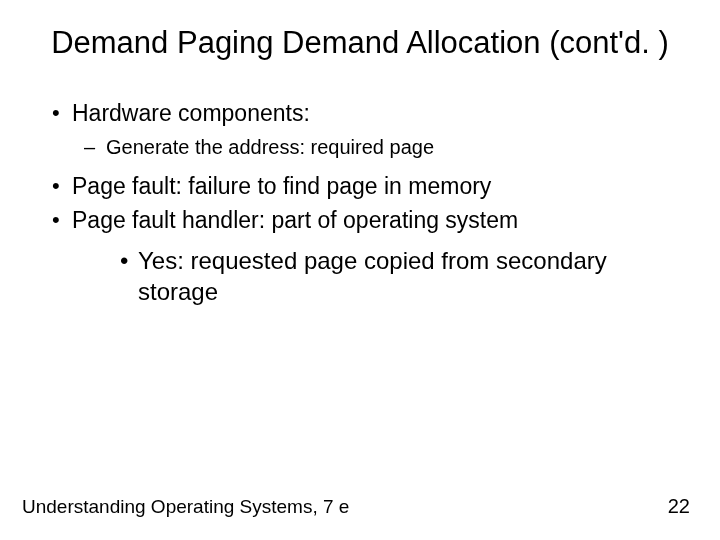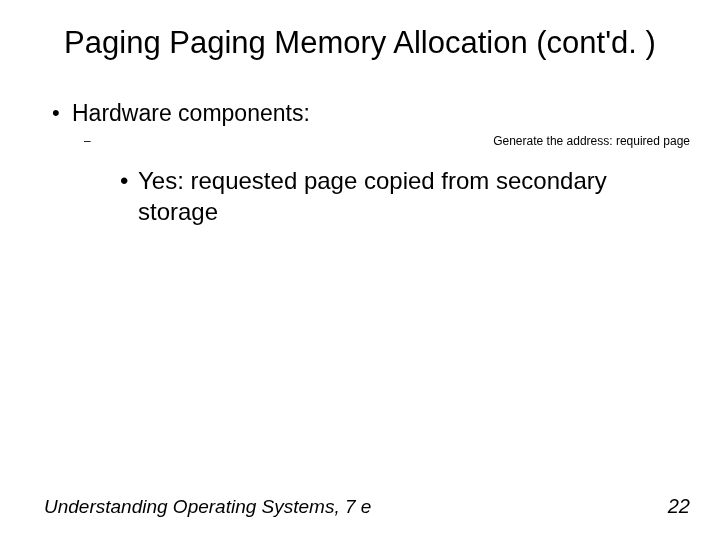--- a/index.html
+++ b/index.html
@@ -38,26 +38,25 @@
       line-height: 1.25;
     }
     .l1::before {
       content: "•";
       position: absolute;
       left: 2px;
       top: 0;
       font-size: 22px;
     }
     .l2 {
-      font-size: 12px;
+      font-size: 20px;
       margin-bottom: 2px;
       position: relative;
       padding-left: 56px;
       line-height: 1.3;
-      text-align: right;
     }
     .l2::before {
       content: "–";
       position: absolute;
       left: 34px;
       top: 0;
     }
     .l3 {
       font-size: 24px;
       margin-bottom: 1px;
@@ -69,47 +68,48 @@
       content: "•";
       position: absolute;
       left: 70px;
       top: 0;
     }
     .gap { height: 10px; }
     .gap-sm { height: 4px; }
     .footer {
       position: absolute;
       bottom: 22px;
-      left: 44px;
+      left: 22px;
       right: 30px;
       display: flex;
       justify-content: space-between;
       align-items: center;
-      font-style: italic;
     }
     .footer-left {
       font-size: 19px;
     }
     .footer-right {
       font-size: 20px;
     }
   </style>
 </head>
 <body>
 
 <div class="slide">
-  <h1 class="title">Paging Paging Memory Allocation (cont'd. )</h1>
+  <h1 class="title">Demand Paging Demand Allocation (cont'd. )</h1>
 
   <div class="content">
 
     <div class="l1">Hardware components:</div>
     <div class="l2">Generate the address: required page</div>
 
     <div class="gap"></div>
 
+    <div class="l1">Page fault: failure to find page in memory</div>
+    <div class="l1">Page fault handler: part of operating system</div>
 
     <div class="gap-sm"></div>
 
     <div class="l3">Yes: requested page copied from secondary storage</div>
 
   </div>
 
   <div class="footer">
     <div class="footer-left">Understanding Operating Systems, 7 e</div>
     <div class="footer-right">22</div>

